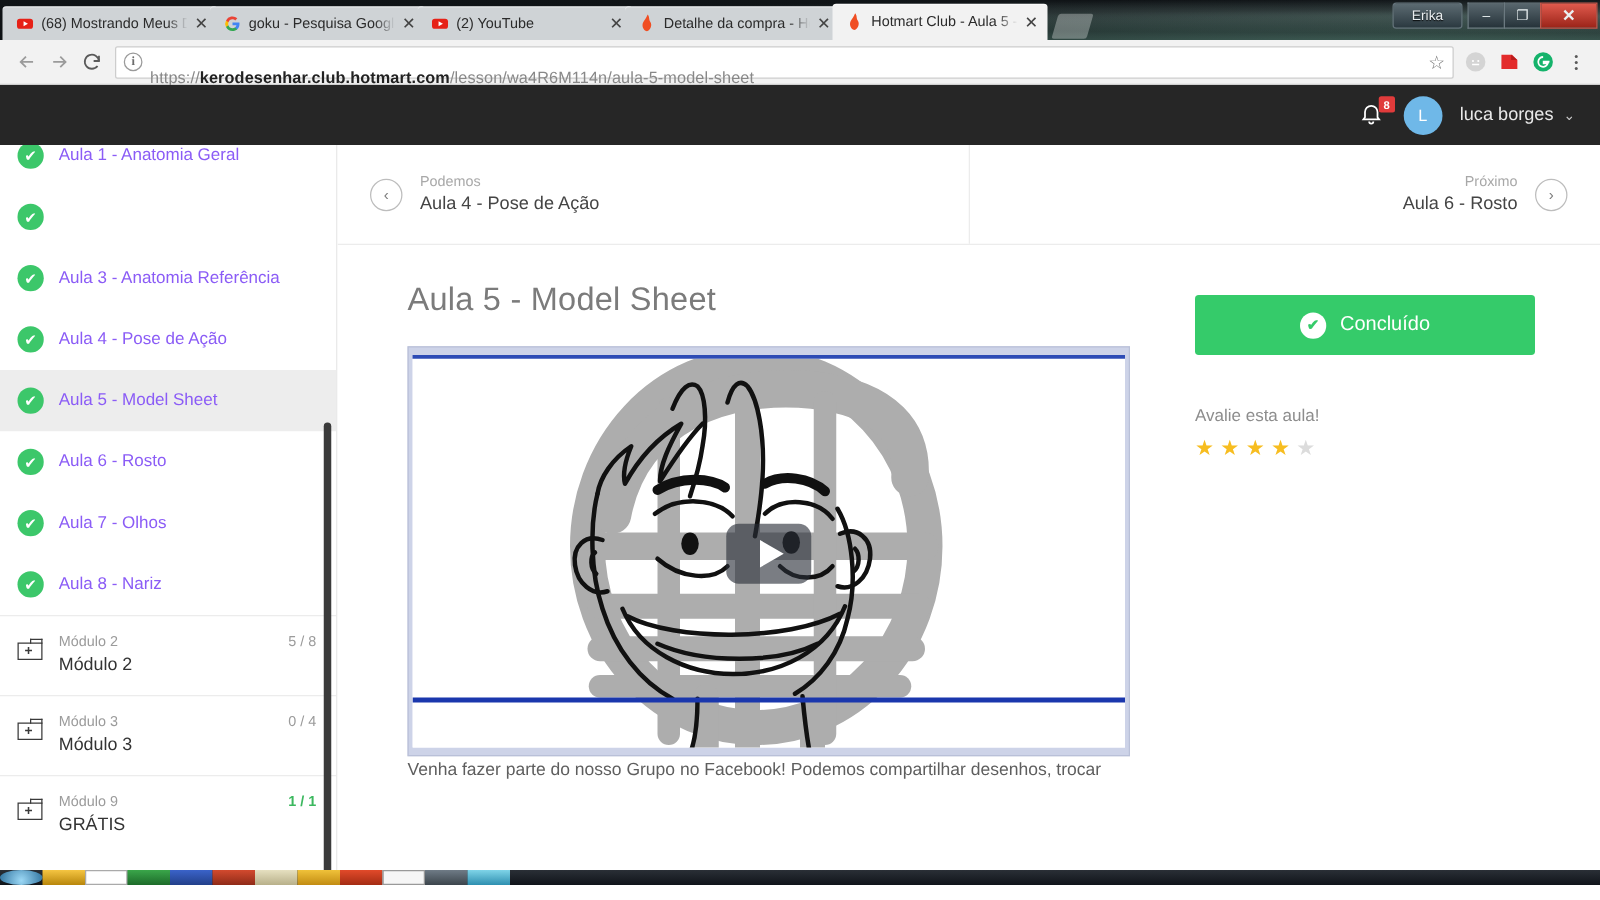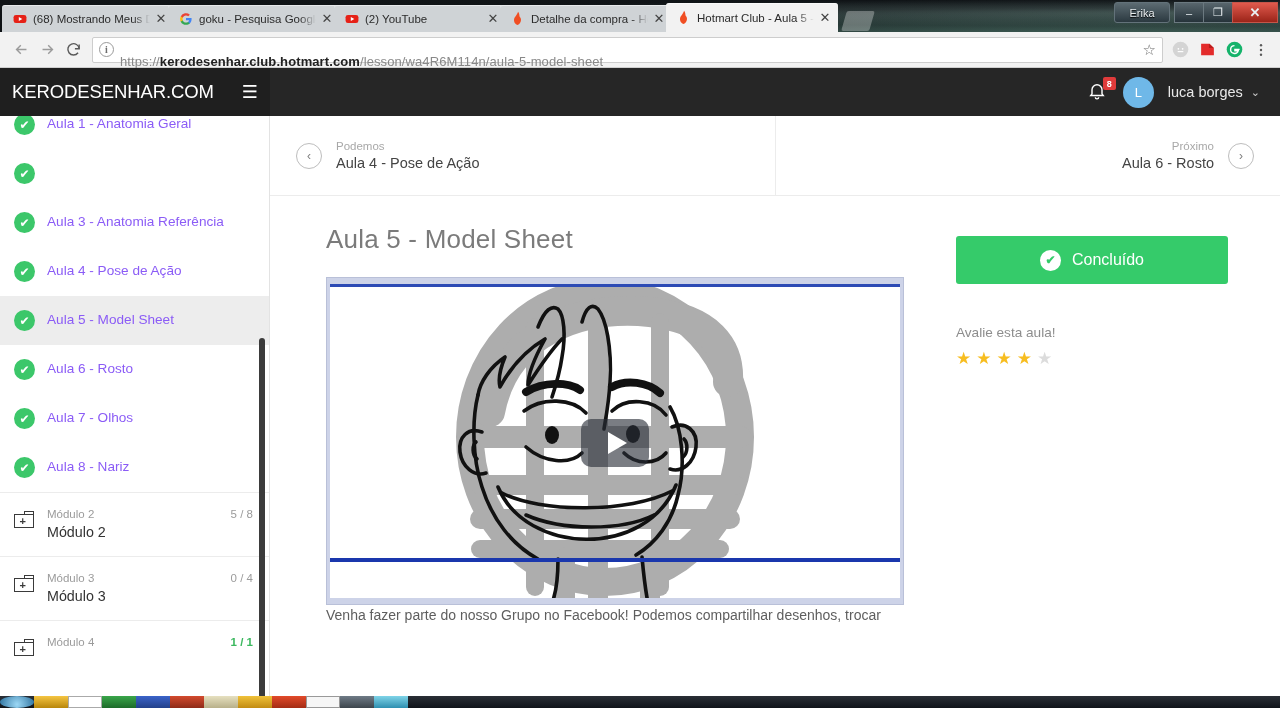--- a/index.html
+++ b/index.html
@@ -422,24 +422,20 @@
             <circle cx="3" cy="10" r="1.5"></circle>
             <circle cx="3" cy="16" r="1.5"></circle>
           </svg>
       </span>
     </div>
   </div>
 
   <div class="page">
 
     <div class="topnav">
-      <div class="brand-zone">
-        <span class="brand">KERODESENHAR.COM</span>
-        <span class="hamburger">☰</span>
-      </div>
       <div class="topnav-right">
         <div class="bell-wrap">
           <svg width="20" height="21" viewBox="0 0 24 24" fill="none" stroke="#fff" stroke-width="1.7">
             <path d="M18 16V11a6 6 0 0 0-12 0v5l-1.5 2h15z"></path>
               <path d="M10 20a2 2 0 0 0 4 0"></path>
           </svg>
           <span class="badge">8</span>
         </div>
         <div class="avatar">L</div>
         <span class="username">luca borges</span>
@@ -512,23 +508,24 @@
         </div>
 
         <div class="module">
           <span class="folder-icon">
             <span class="tab-top"></span>
               <span class="body"></span>
               <span class="plus">+</span>
           </span>
           <span class="module-text">
             <span class="module-kicker">
-              <span>Módulo 4</span>
+              <span>Módulo 9</span>
               <span class="module-count active">1 / 1</span>
             </span>
+            <span class="module-name" style="display:block">GRÁTIS</span>
           </span>
         </div>
       </div>
       <div class="sb-scrollbar"></div>
     </div>
 
     <div class="main">
 
       <div class="lessonnav">
         <div class="navcell prev">

